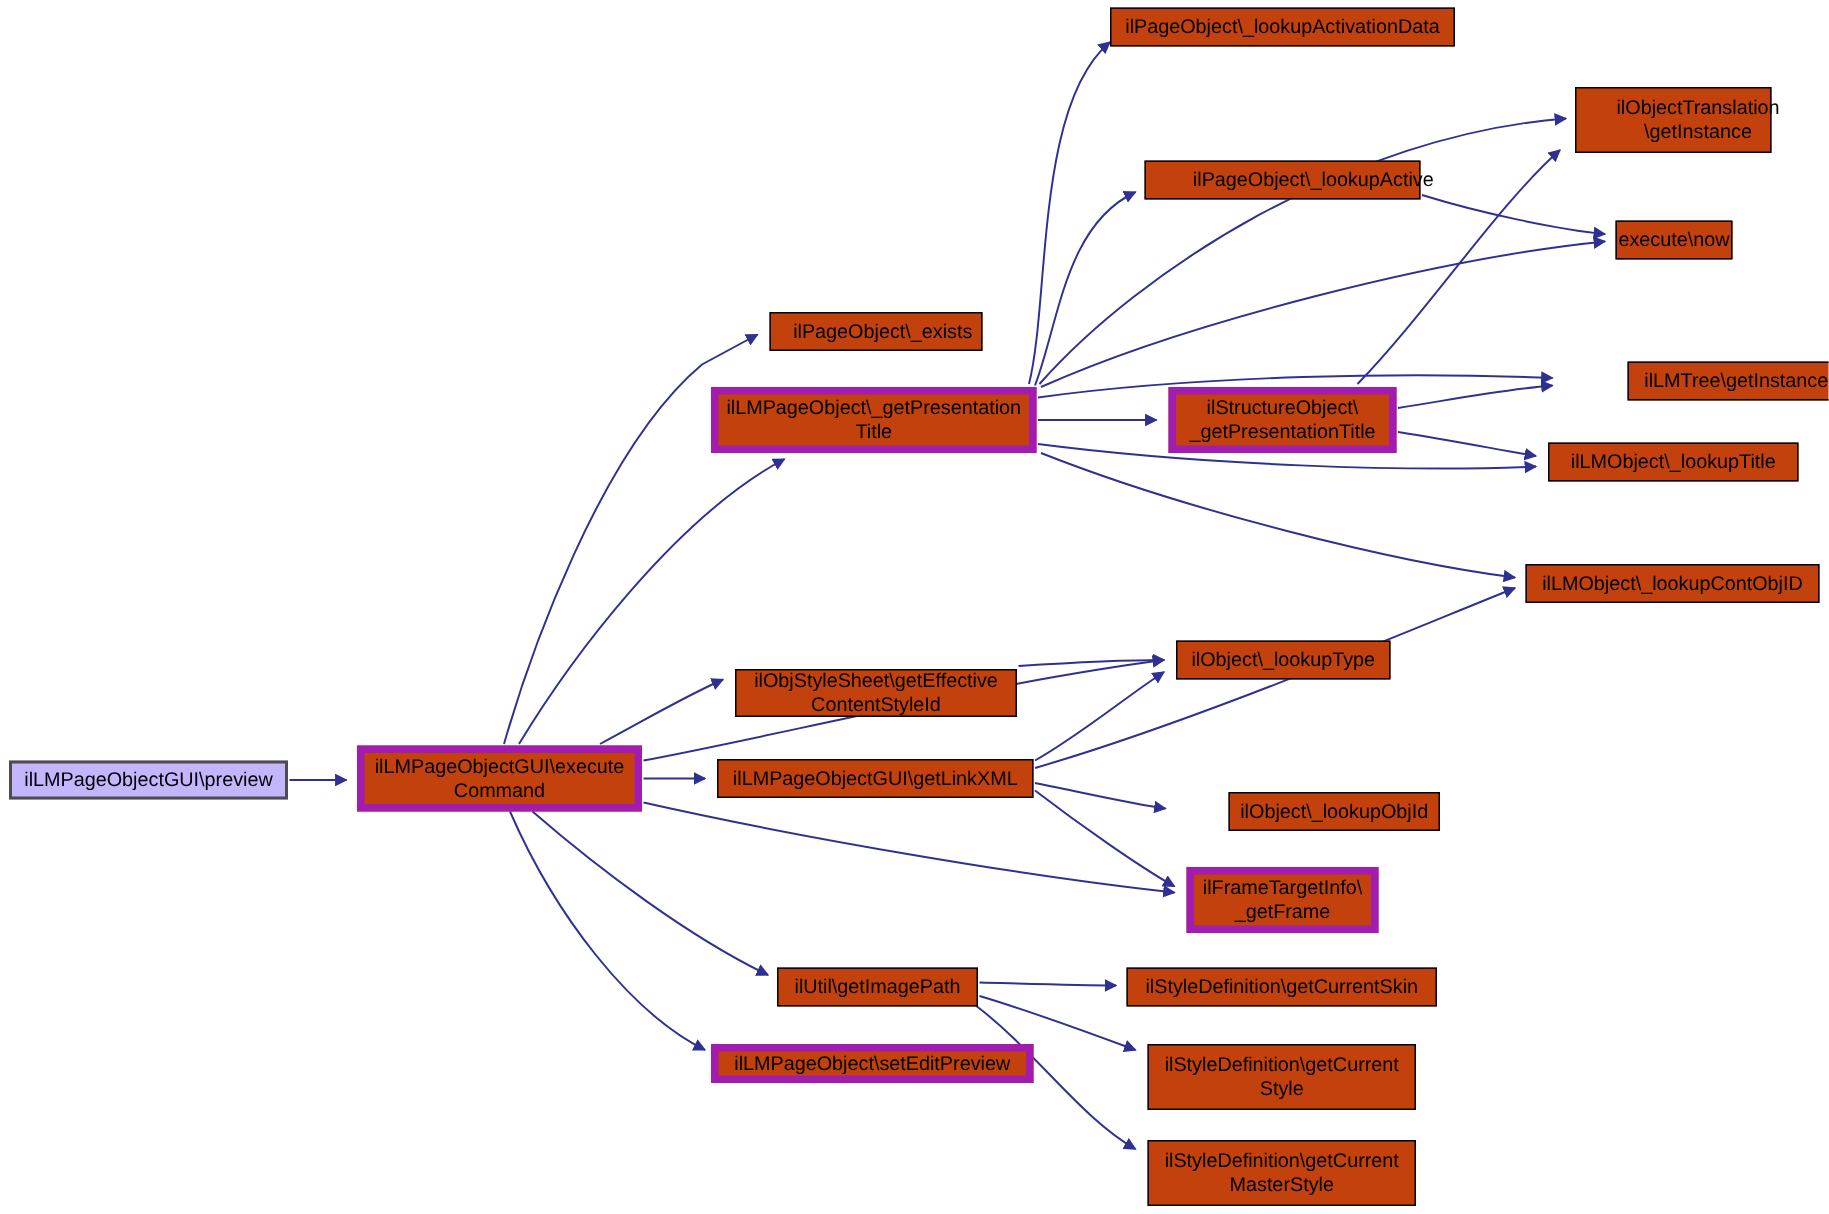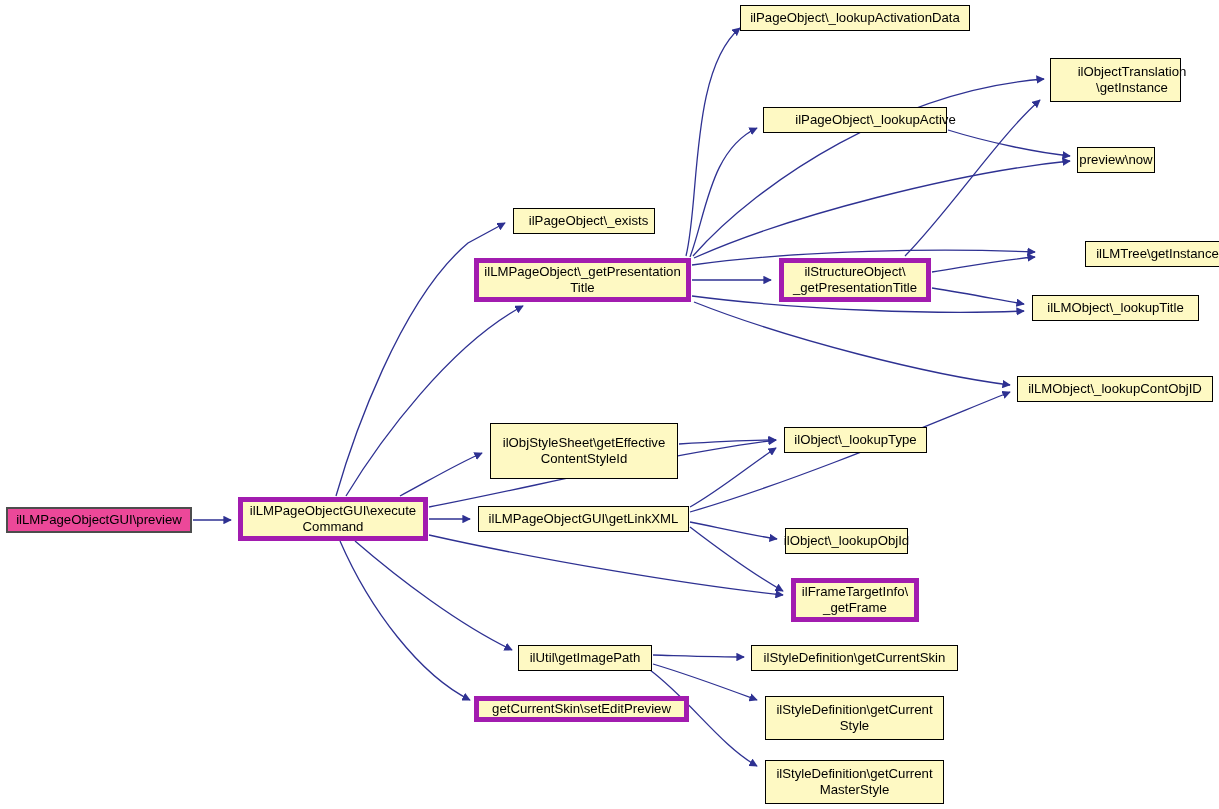--- a/index.html
+++ b/index.html
@@ -26,31 +26,31 @@
     position: absolute;
     box-sizing: border-box;
     display: flex;
     align-items: center;
     justify-content: center;
     text-align: center;
     font-family: "Liberation Sans", sans-serif;
     font-size: 13.2px;
     line-height: 1.18;
     color: #000000;
-    background: #fef9c3;
+    background: #c2410c;
     border: 1px solid #000000;
     white-space: pre-line;
     padding: 0 3px;
     z-index: 5;
   }
   .node-box.thick {
     border: 5px solid #a21caf;
   }
   .node-box.root {
-    background: #ec4899;
+    background: #c4b5fd;
     border: 2px solid #4d4d4d;
   }
   .edge-layer {
     position: absolute;
     left: 0;
     top: 0;
     width: 1219px;
     height: 809px;
     z-index: 1;
     pointer-events: none;
@@ -102,34 +102,34 @@
       <div class="node-box root" style="left: 6px; top: 507px; width: 186px; height: 26px;">ilLMPageObjectGUI\preview</div>
       <div class="node-box thick" style="left: 238px; top: 497px; width: 190px; height: 44px;">ilLMPageObjectGUI\execute
 Command</div>
       <div class="node-box" style="left: 513px; top: 208px; width: 142px; height: 26px; padding-left: 12px;">ilPageObject\_exists</div>
       <div class="node-box thick" style="left: 474px; top: 258px; width: 217px; height: 44px;">ilLMPageObject\_getPresentation
 Title</div>
       <div class="node-box" style="left: 740px; top: 5px; width: 230px; height: 26px;">ilPageObject\_lookupActivationData</div>
       <div class="node-box" style="left: 763px; top: 107px; width: 184px; height: 26px; padding-left: 44px;">ilPageObject\_lookupActive</div>
       <div class="node-box" style="left: 1050px; top: 58px; width: 131px; height: 44px; padding-left: 36px;">ilObjectTranslation
 \getInstance</div>
-      <div class="node-box" style="left: 1077px; top: 147px; width: 78px; height: 26px;">preview\now</div>
+      <div class="node-box" style="left: 1077px; top: 147px; width: 78px; height: 26px;">execute\now</div>
       <div class="node-box thick" style="left: 779px; top: 258px; width: 152px; height: 44px;">ilStructureObject\
 _getPresentationTitle</div>
       <div class="node-box" style="left: 1085px; top: 241px; width: 145px; height: 26px; text-align: right;">ilLMTree\getInstance</div>
       <div class="node-box" style="left: 1032px; top: 295px; width: 167px; height: 26px;">ilLMObject\_lookupTitle</div>
       <div class="node-box" style="left: 1017px; top: 376px; width: 196px; height: 26px;">ilLMObject\_lookupContObjID</div>
-      <div class="node-box" style="left: 490px; top: 423px; width: 188px; height: 56px;">ilObjStyleSheet\getEffective
+      <div class="node-box" style="left: 490px; top: 446px; width: 188px; height: 32px;">ilObjStyleSheet\getEffective
 ContentStyleId</div>
       <div class="node-box" style="left: 784px; top: 427px; width: 143px; height: 26px;">ilObject\_lookupType</div>
       <div class="node-box" style="left: 478px; top: 506px; width: 211px; height: 26px;">ilLMPageObjectGUI\getLinkXML</div>
-      <div class="node-box" style="left: 785px; top: 528px; width: 123px; height: 26px;">ilObject\_lookupObjId</div>
+      <div class="node-box" style="left: 819px; top: 528px; width: 141px; height: 26px;">ilObject\_lookupObjId</div>
       <div class="node-box thick" style="left: 791px; top: 578px; width: 128px; height: 44px;">ilFrameTargetInfo\
 _getFrame</div>
       <div class="node-box" style="left: 518px; top: 645px; width: 134px; height: 26px;">ilUtil\getImagePath</div>
-      <div class="node-box thick" style="left: 474px; top: 696px; width: 215px; height: 26px;">getCurrentSkin\setEditPreview</div>
+      <div class="node-box thick" style="left: 474px; top: 696px; width: 215px; height: 26px;">ilLMPageObject\setEditPreview</div>
       <div class="node-box" style="left: 751px; top: 645px; width: 207px; height: 26px; text-align: right;">ilStyleDefinition\getCurrentSkin</div>
       <div class="node-box" style="left: 765px; top: 696px; width: 179px; height: 44px;">ilStyleDefinition\getCurrent
 Style</div>
       <div class="node-box" style="left: 765px; top: 760px; width: 179px; height: 44px;">ilStyleDefinition\getCurrent
 MasterStyle</div>
     </div>
 </div>
 
 </body></html>

